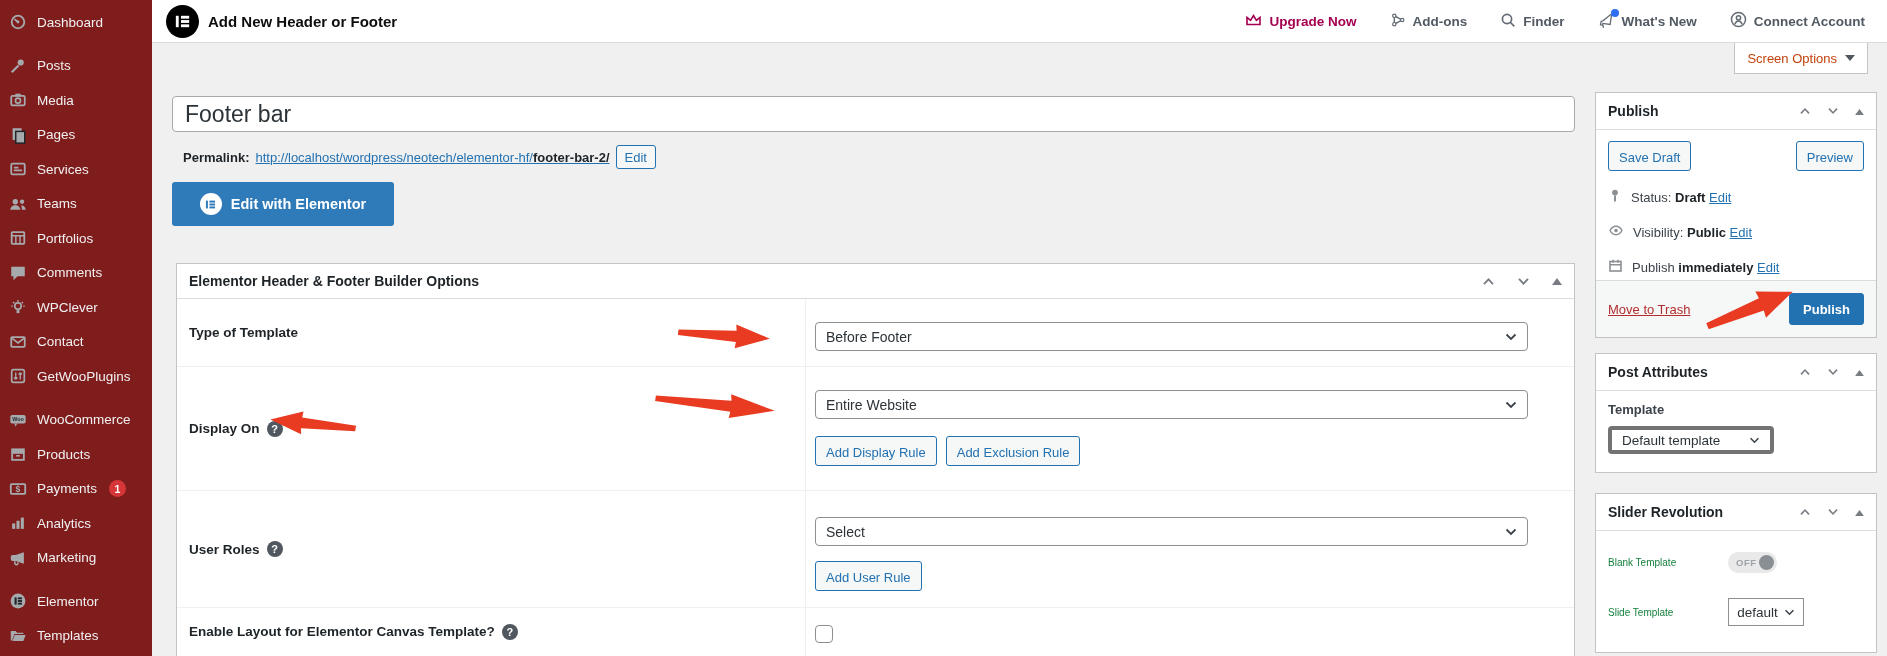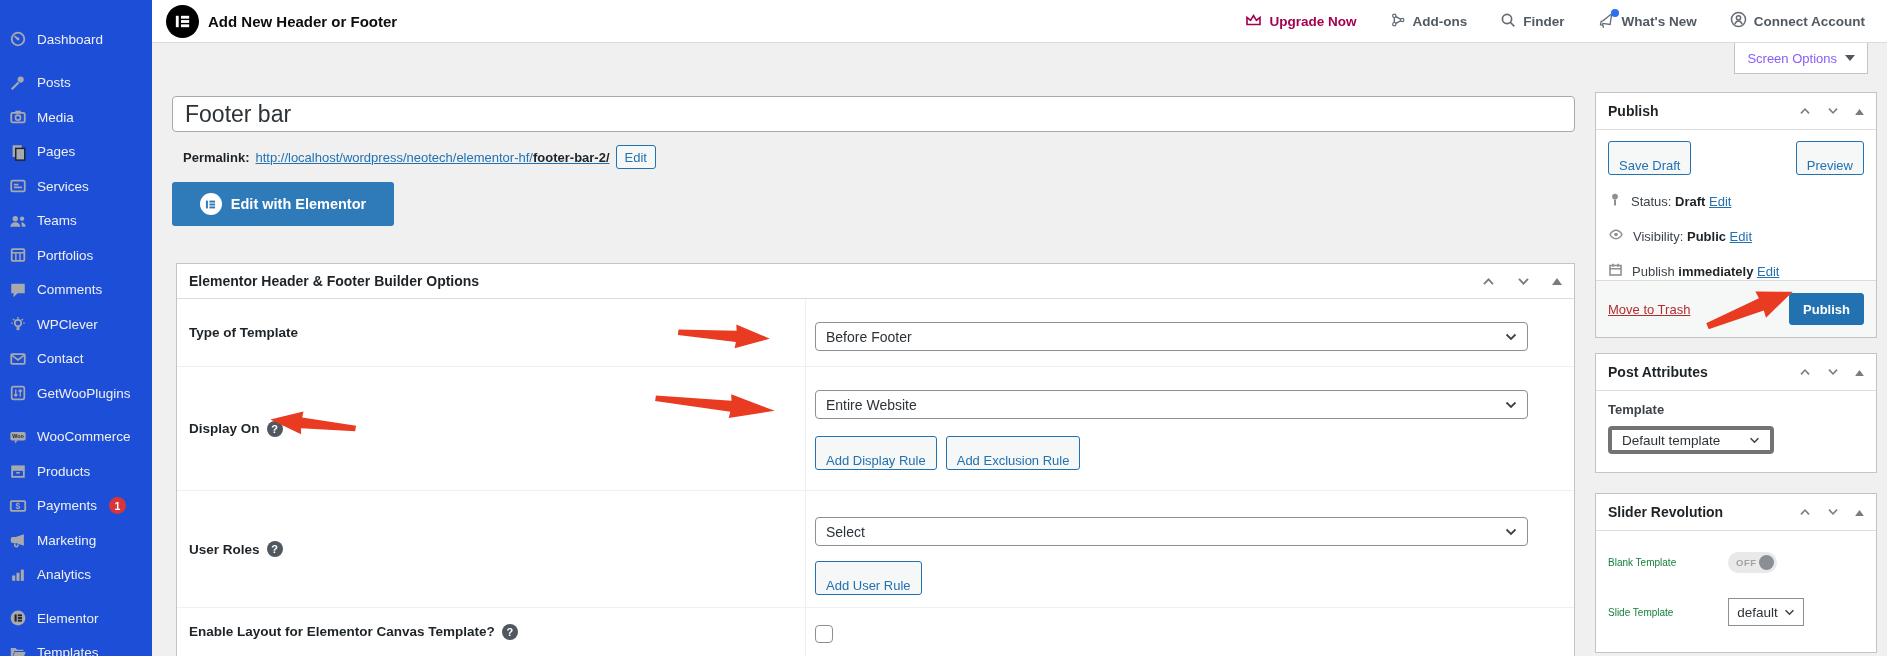--- a/index.html
+++ b/index.html
@@ -2,21 +2,21 @@
 <html><head>
 <meta charset="utf-8">
 <style>
   * { margin:0; padding:0; box-sizing:border-box; }
   html,body { width:1887px; height:656px; }
   body { position:relative; overflow:hidden; background:#f0f0f1;
          font-family:"Liberation Sans", sans-serif; color:#1d2327; }
 
   
   .admin-menu { position:absolute; left:0; top:0; width:152px; height:656px;
-                background:#1d4ed8; padding-top:22px; z-index:10; }
+                background:#7f1d1d; padding-top:5px; z-index:10; }
   .menu-item { height:34.5px; display:flex; align-items:center; gap:10px;
                padding-left:9px; color:#f0f0f1; font-size:13.5px; cursor:pointer; }
   .menu-item.sep { margin-top:9px; }
   .menu-item .mi { width:18px; height:18px; flex:0 0 18px; display:flex; }
   .badge { background:#d63638; color:#fff; font-size:10.5px; font-weight:bold;
            min-width:17px; height:17px; border-radius:9px; display:inline-flex;
            align-items:center; justify-content:center; padding:0 4px; margin-left:2px; }
 
   
   .topbar { position:absolute; left:152px; top:0; right:0; height:43px; background:#fff;
@@ -29,21 +29,21 @@
   .tb-item { display:flex; align-items:center; gap:7px; font-size:13.5px; font-weight:600;
              color:#515962; cursor:pointer; white-space:nowrap; }
   .tb-item.accent { color:#a4004f; }
   .dot-wrap { position:relative; display:flex; }
   .blue-dot { position:absolute; top:-4px; right:-4px; width:8px; height:8px;
               border-radius:50%; background:#2e6ff2; }
 
   
   .screen-options { position:absolute; top:43px; right:19px; height:31px; background:#fff;
                     border:1px solid #c3c4c7; border-top:none; display:flex; align-items:center;
-                    gap:8px; padding:0 12px; font-size:13px; color:#8b5cf6; cursor:pointer; z-index:8; }
+                    gap:8px; padding:0 12px; font-size:13px; color:#c2410c; cursor:pointer; z-index:8; }
   .caret-down { width:0; height:0; border-left:5px solid transparent;
                 border-right:5px solid transparent; border-top:6px solid #50575e; }
 
   
   .title-input { position:absolute; left:172px; top:96px; width:1403px; height:36px;
                  border:1px solid #a7aaad; border-radius:4px; background:#fff;
                  font-family:"Liberation Sans", sans-serif; font-size:23px; color:#2c3338;
                  padding:0 12px; }
   .permalink { position:absolute; left:183px; top:145px; font-size:13px; display:flex;
                align-items:center; gap:6px; }
@@ -71,21 +71,21 @@
   .cell-label { width:628px; flex:0 0 628px; display:flex; align-items:center; gap:7px;
                 padding-left:12px; font-size:13.5px; font-weight:bold; color:#1d2327; }
   .cell-value { flex:1; border-left:1px solid #f0f0f1; padding-left:9px; }
   .help { width:16px; height:16px; border-radius:50%; background:#50575e; color:#fff;
           font-size:11px; font-weight:bold; display:inline-flex; align-items:center;
           justify-content:center; cursor:pointer; flex:0 0 16px; }
   .sel { width:713px; height:29px; border:1px solid #8c8f94; border-radius:4px; background:#fff;
          display:flex; align-items:center; font-size:14px; color:#2c3338; padding:0 10px;
          cursor:pointer; }
   .sel .chev { margin-left:auto; display:flex; }
-  .btn-sec { height:30px; padding:16px 10px; background:#f6f7f7; border:1px solid #2271b1;
+  .btn-sec { height:30px; padding:8px 10px; background:#f6f7f7; border:1px solid #2271b1;
              border-radius:3px; color:#2271b1; font-size:13px; cursor:pointer;
              font-family:"Liberation Sans", sans-serif; }
   .checkbox { width:18px; height:18px; border:1px solid #8c8f94; border-radius:4px;
               background:#fff; cursor:pointer; display:inline-block; }
 
   
   .arrow { position:absolute; z-index:40; pointer-events:none; }
   .arrow svg { width:100%; height:100%; display:block; }
 
   
@@ -256,35 +256,35 @@
           <rect x="2" y="4.5" width="16" height="11" rx="1" fill="none" stroke="#a7aaad" stroke-width="2"></rect>
           <text x="10" y="13.4" text-anchor="middle" font-size="9.5" font-weight="bold" fill="#a7aaad" font-family="Liberation Sans, sans-serif">$</text>
         </svg>
       </span>
     <span>Payments</span>
     <span class="badge">1</span>
   </div>
   <div class="menu-item">
     <span class="mi">
         <svg viewBox="0 0 20 20">
-          <path d="M16.5 3.5v13l-9-3.2H4a2 2 0 0 1-2-2V8.7a2 2 0 0 1 2-2h3.5z" fill="#a7aaad"></path>
-          <path d="M6.5 13.5v2.3a1.7 1.7 0 0 0 3.4 0v-1.2" fill="none" stroke="#a7aaad" stroke-width="1.7"></path>
-        </svg>
-      </span>
-    <span>Marketing</span>
-  </div>
-  <div class="menu-item">
-    <span class="mi">
-        <svg viewBox="0 0 20 20">
           <rect x="3.5" y="10.5" width="3.4" height="6" fill="#a7aaad"></rect>
           <rect x="8.3" y="7.5" width="3.4" height="9" fill="#a7aaad"></rect>
           <rect x="13.1" y="4" width="3.4" height="12.5" fill="#a7aaad"></rect>
         </svg>
       </span>
     <span>Analytics</span>
+  </div>
+  <div class="menu-item">
+    <span class="mi">
+        <svg viewBox="0 0 20 20">
+          <path d="M16.5 3.5v13l-9-3.2H4a2 2 0 0 1-2-2V8.7a2 2 0 0 1 2-2h3.5z" fill="#a7aaad"></path>
+          <path d="M6.5 13.5v2.3a1.7 1.7 0 0 0 3.4 0v-1.2" fill="none" stroke="#a7aaad" stroke-width="1.7"></path>
+        </svg>
+      </span>
+    <span>Marketing</span>
   </div>
   <div class="menu-item sep">
     <span class="mi">
         <svg viewBox="0 0 20 20">
           <circle cx="10" cy="10" r="8.2" fill="#a7aaad"></circle>
           <rect x="6.2" y="6" width="2.3" height="8" fill="#1d2327"></rect>
           <rect x="9.8" y="6" width="4.6" height="2.1" fill="#1d2327"></rect>
           <rect x="9.8" y="8.95" width="4.6" height="2.1" fill="#1d2327"></rect>
           <rect x="9.8" y="11.9" width="4.6" height="2.1" fill="#1d2327"></rect>
         </svg>

